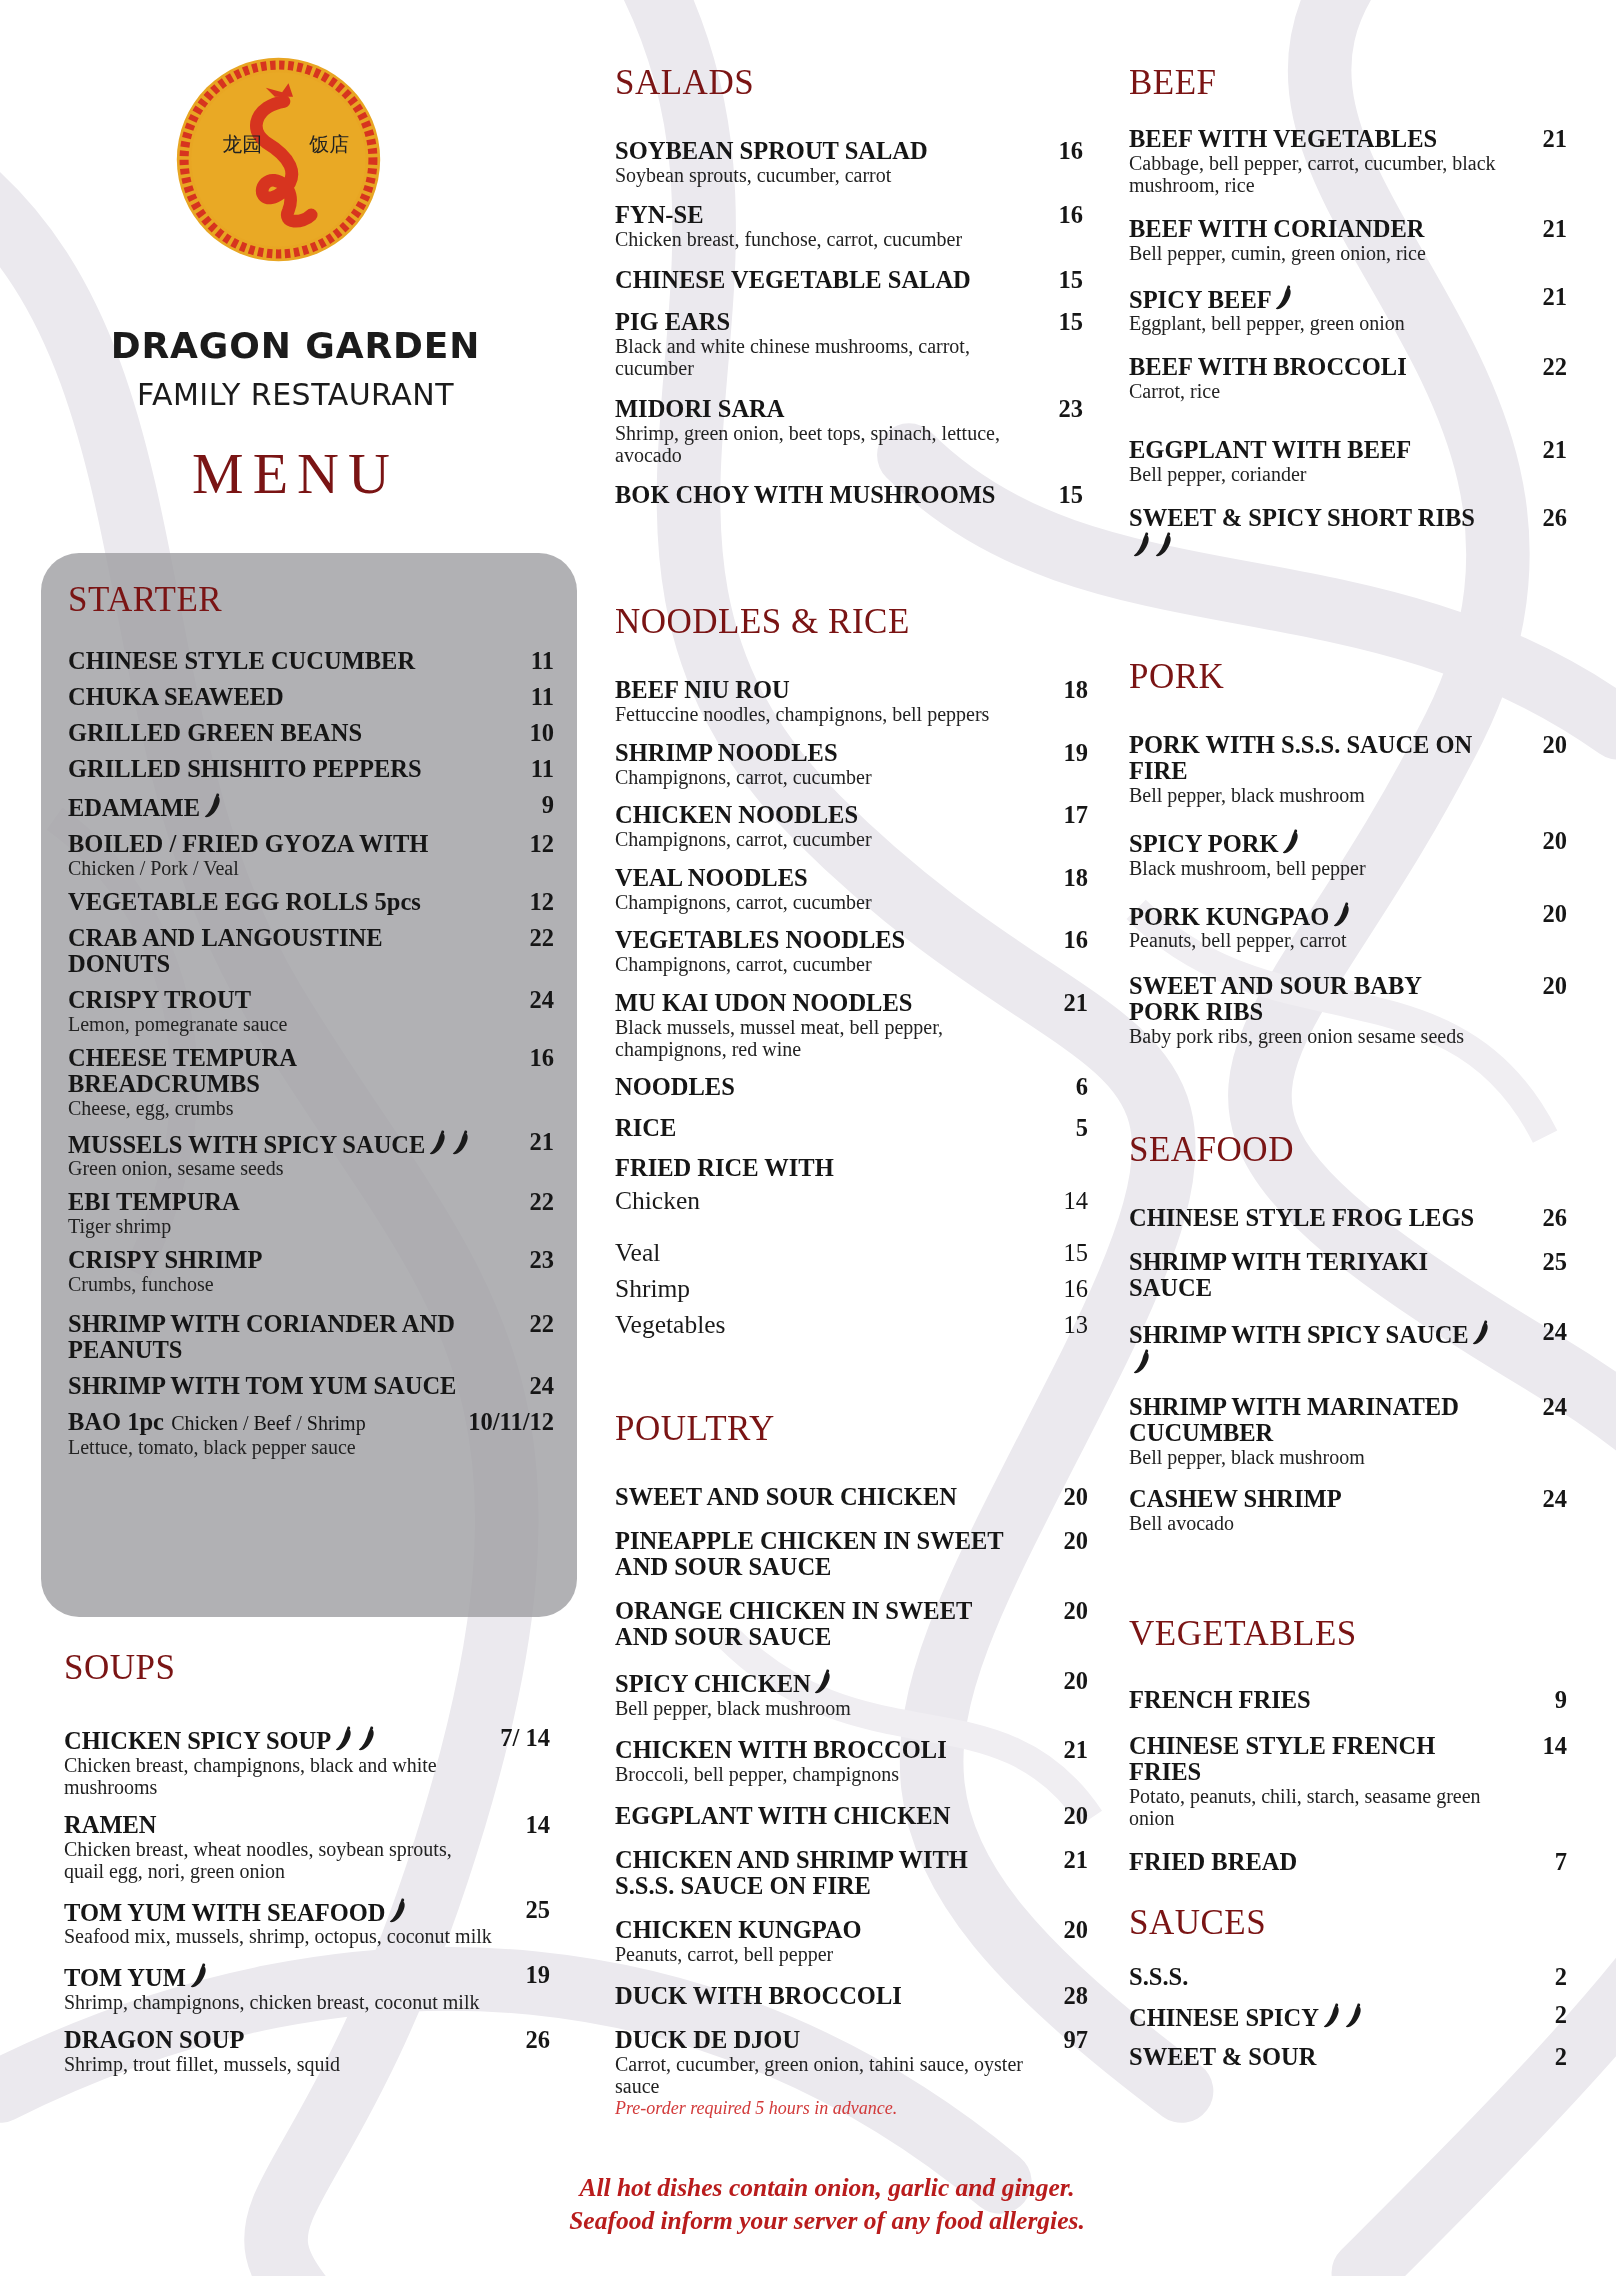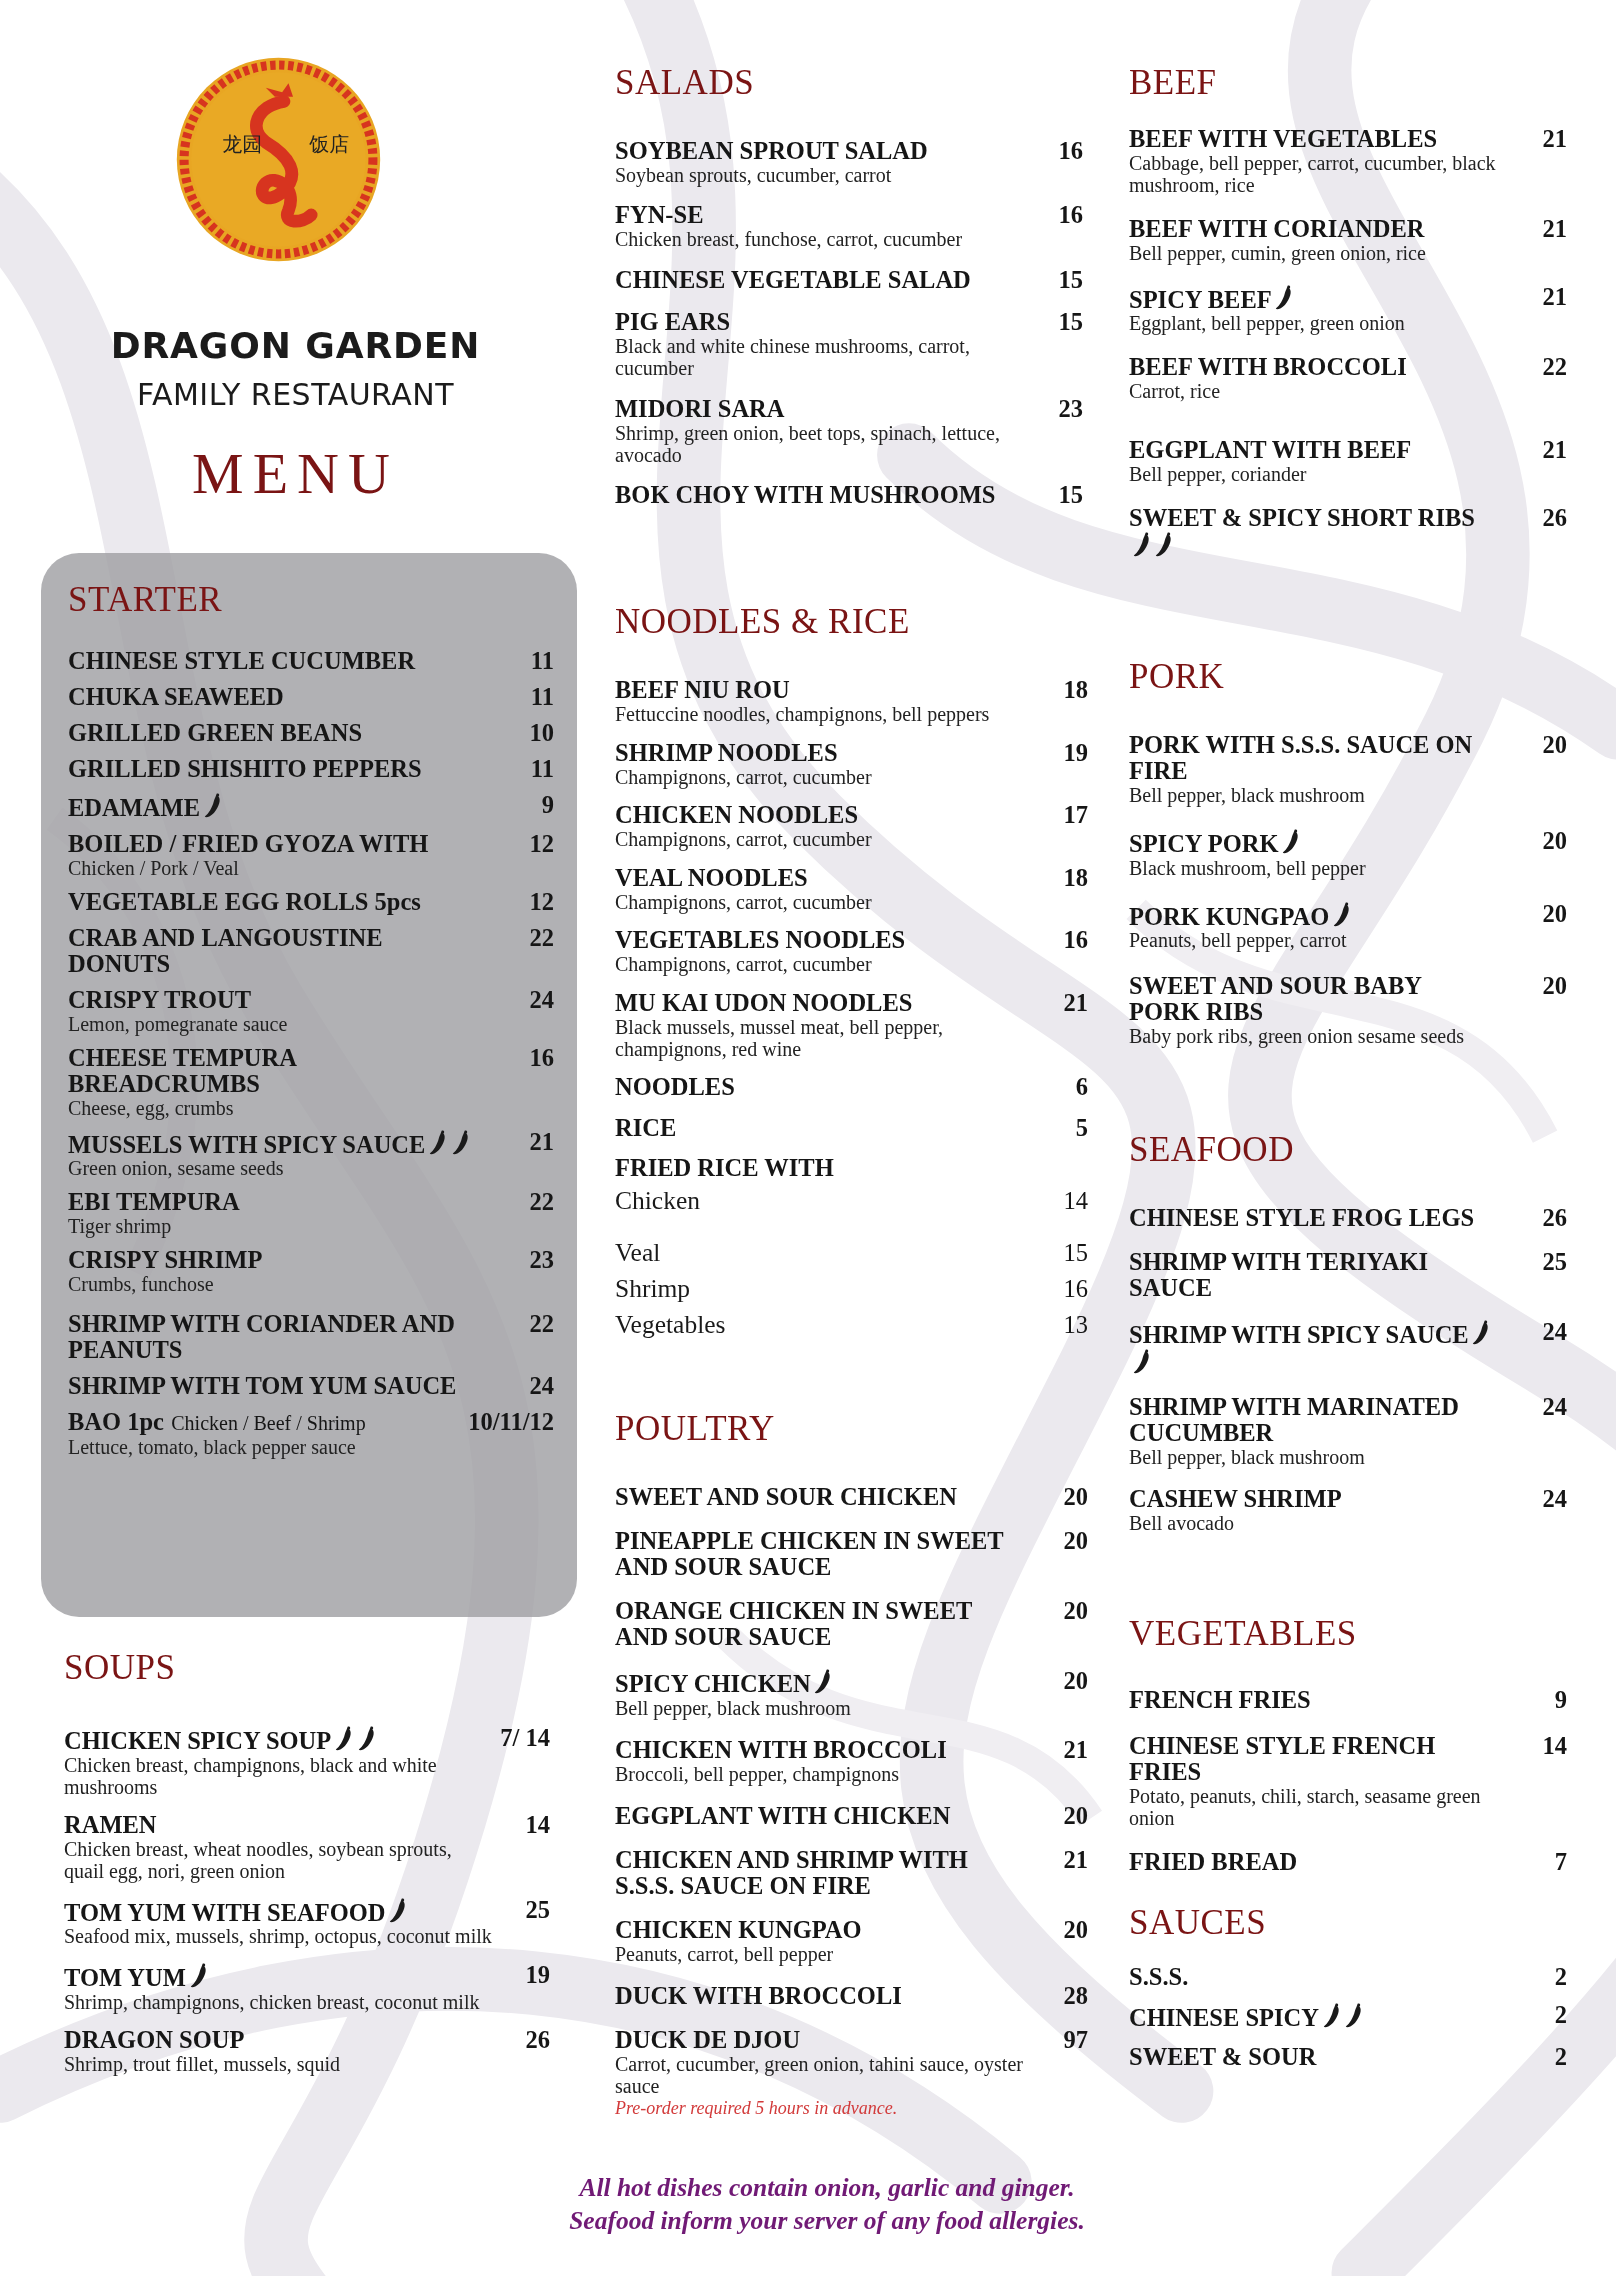--- a/index.html
+++ b/index.html
@@ -53,21 +53,21 @@
     font-family: "Liberation Serif", serif; font-size: 20px; line-height: 22px; color: #222;
     display: block; padding-right: 55px;
   }
   .item-note { font-style: italic; color: #d23a3a; font-size: 18px; line-height: 22px; display: block; }
   .chili { display: inline-block; width: 20px; height: 27px; vertical-align: -3.6px; margin-left: 2.7px; }
   .inline-sub { font-weight: normal; font-size: 20px; }
   .sub-opt { font-weight: normal; font-size: 25.5px; line-height: 36px; }
   .footer-note {
     position: absolute; left: 509px; width: 636px; top: 2171px; text-align: center;
     font-family: "Liberation Serif", serif; font-style: italic; font-weight: bold; font-size: 25.5px; line-height: 33px;
-    color: #701a75;
+    color: #b91c1c;
   }
 </style>
 </head>
 <body>
 
 <svg class="bg-deco" width="1616" height="2277" viewBox="0 0 1778 2504">
   <g fill="none" stroke="#ebe9ee" stroke-width="70" stroke-linecap="round">
     <path d="M -40 200 C 200 400, 120 800, 300 1100 S 650 1500, 500 2000 S 200 2400, 400 2600"></path>
     <path d="M 700 -50 C 900 300, 600 600, 900 900 S 1400 1100, 1200 1500 S 900 2000, 1300 2300"></path>
     <path d="M 1500 -50 C 1300 200, 1800 400, 1600 800 S 1200 1200, 1700 1500 S 1900 2100, 1500 2500"></path>

